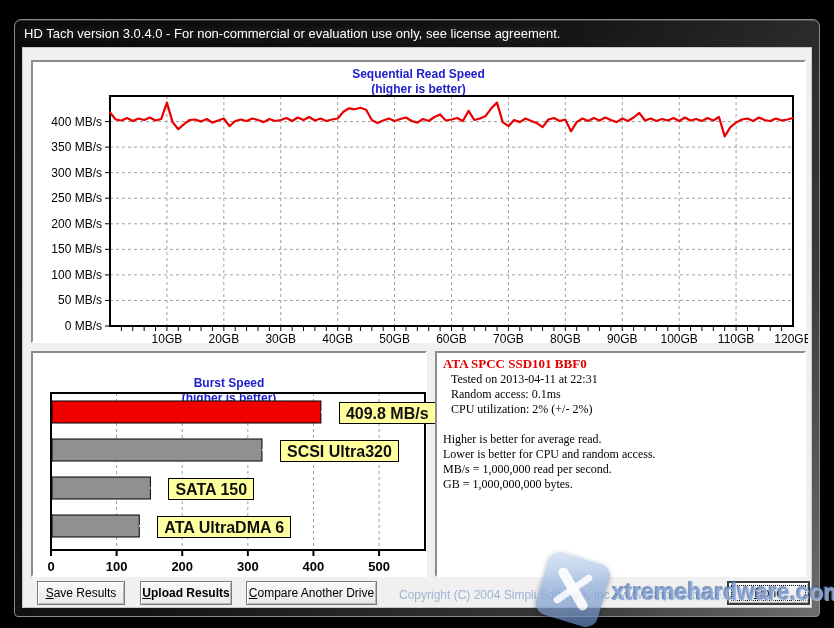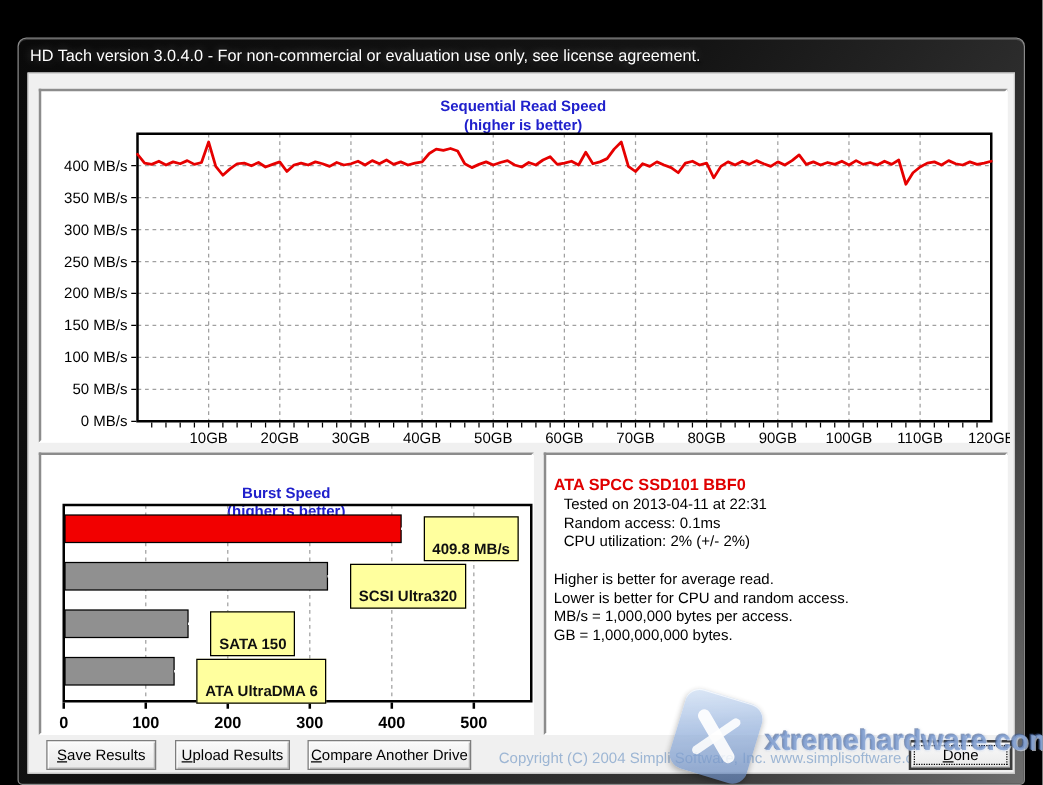--- a/index.html
+++ b/index.html
@@ -2,21 +2,21 @@
 <html><head>
 <meta charset="utf-8">
 <style>
   html,body{margin:0;padding:0;}
   body{
     width:834px;height:628px;background:#000;position:relative;overflow:hidden;
     font-family:"Liberation Sans", sans-serif;
   }
   
   .window{
-    position:absolute;left:14px;top:30px;width:806px;height:598px;
+    position:absolute;left:14px;top:19px;width:806px;height:598px;
     background:linear-gradient(125deg,#0a0a0a 0%,#141414 45%,#3a3a3a 80%,#6e6e6e 100%);
     border:1px solid #8a8a8a;border-radius:7px 7px 4px 4px;
     box-sizing:border-box;z-index:1;
     box-shadow:inset 0 1px 0 rgba(255,255,255,.18);
   }
   .titlebar{
     position:absolute;left:0;top:0;right:0;height:27px;
     color:#fff;font-size:13px;line-height:27px;padding-left:9px;
     text-shadow:0 0 8px rgba(255,255,255,.35),1px 1px 2px #000;
     white-space:nowrap;overflow:hidden;
@@ -36,41 +36,41 @@
   .chart-title{
     position:absolute;left:0;right:0;text-align:center;
     color:#2020cc;font-size:12px;line-height:15px;font-weight:bold;
   }
   .chart-title .sub{font-weight:bold;}
   .panel-read  .chart-title{top:5px;}
   .panel-burst .chart-title{top:7px;margin-top:16px;}
   svg.chart{position:absolute;left:0;top:0;}
   .bar-label{
     position:absolute;background:#ffff9e;border:1px solid #000;
-    font-size:12px;font-weight:bold;color:#101010;
-    padding:18px 6px 2px 6px;white-space:nowrap;line-height:14px;
-  }
-  
-  .info-body{padding:16px 6px;font-size:12px;line-height:15px;color:#000;}
+    font-size:16px;font-weight:bold;color:#101010;
+    padding:4px 6px 2px 6px;white-space:nowrap;line-height:14px;
+  }
+  
+  .info-body{padding:3px 6px;font-size:12px;line-height:15px;color:#000;font-family:Liberation Serif, serif;}
   .info-device{color:#e00000;font-weight:bold;font-size:13px;line-height:16px;}
   .info-detail{padding-left:8px;}
   .info-spacer{height:15px;}
   
   .btn{
     position:absolute;top:533px;height:24px;
     background:linear-gradient(#fafafa,#e9e9e9);
     border:1px solid #7d7d7d;box-sizing:border-box;
     box-shadow:inset 1px 1px 0 #fff, inset -1px -1px 0 #b8b8b8;
     font-family:"Liberation Sans", sans-serif;font-size:12px;color:#000;
     padding:0;cursor:default;
   }
   .btn span{display:block;width:100%;text-align:center;line-height:20px;}
   .btn span::first-letter{text-decoration:underline;}
   .btn-save   {left:14px; width:88px;}
-  .btn-upload {left:117px;width:92px;}
+  .btn-upload {left:117px;width:92px;font-weight:bold;}
   .btn-compare{left:223px;width:131px;}
   .btn-done{
     left:704px;width:83px;
     border:2px solid #3c3c3c;
     outline:1px dotted #000;outline-offset:-5px;
   }
   .copyright{
     position:absolute;left:376px;top:540px;font-size:12px;color:#9db6d4;white-space:nowrap;
   }
   
@@ -260,21 +260,21 @@
 
     <div class="panel panel-info">
       <div class="info-body">
         <div class="info-device">ATA SPCC SSD101 BBF0</div>
         <div class="info-detail">Tested on 2013-04-11 at 22:31</div>
         <div class="info-detail">Random access: 0.1ms</div>
         <div class="info-detail">CPU utilization: 2% (+/- 2%)</div>
         <div class="info-spacer"></div>
         <div>Higher is better for average read.</div>
         <div>Lower is better for CPU and random access.</div>
-        <div>MB/s = 1,000,000 bytes per access.</div>
+        <div>MB/s = 1,000,000 read per second.</div>
         <div>GB = 1,000,000,000 bytes.</div>
       </div>
     </div>
 
     <button class="btn btn-save">
       <span>Save Results</span>
     </button>
     <button class="btn btn-upload">
       <span>Upload Results</span>
     </button>

